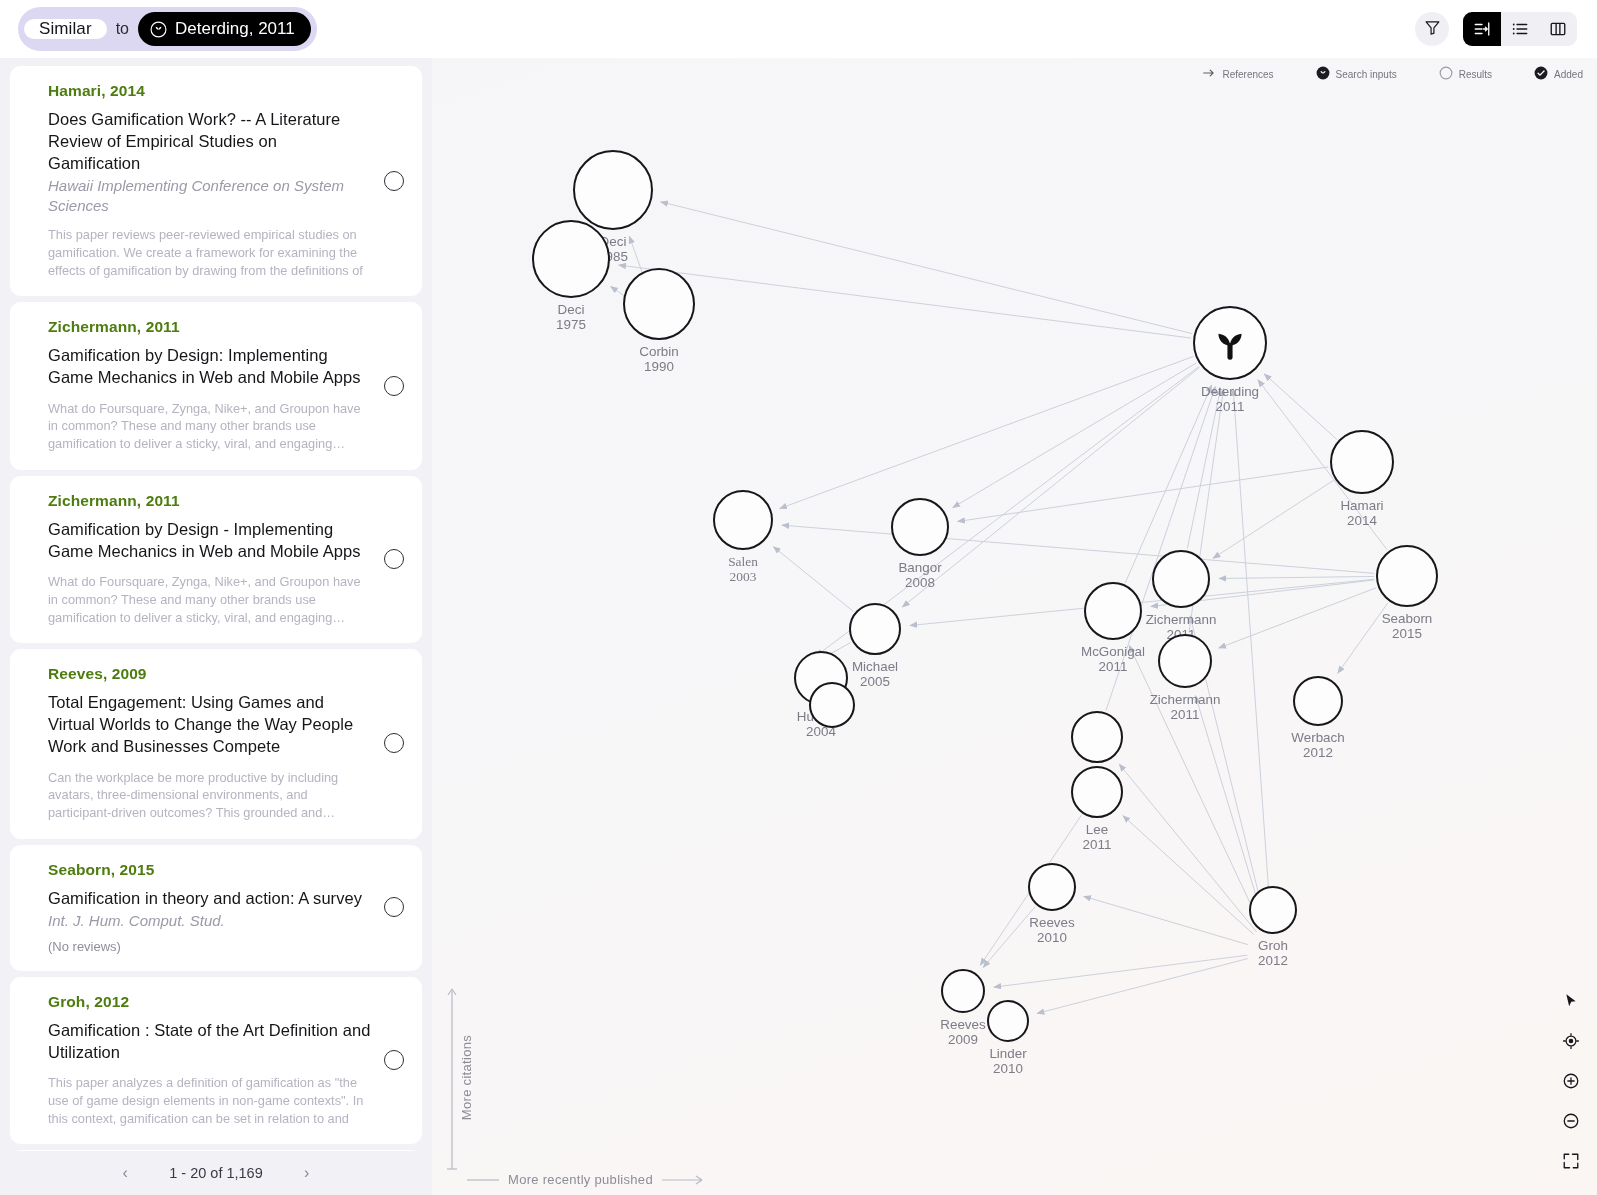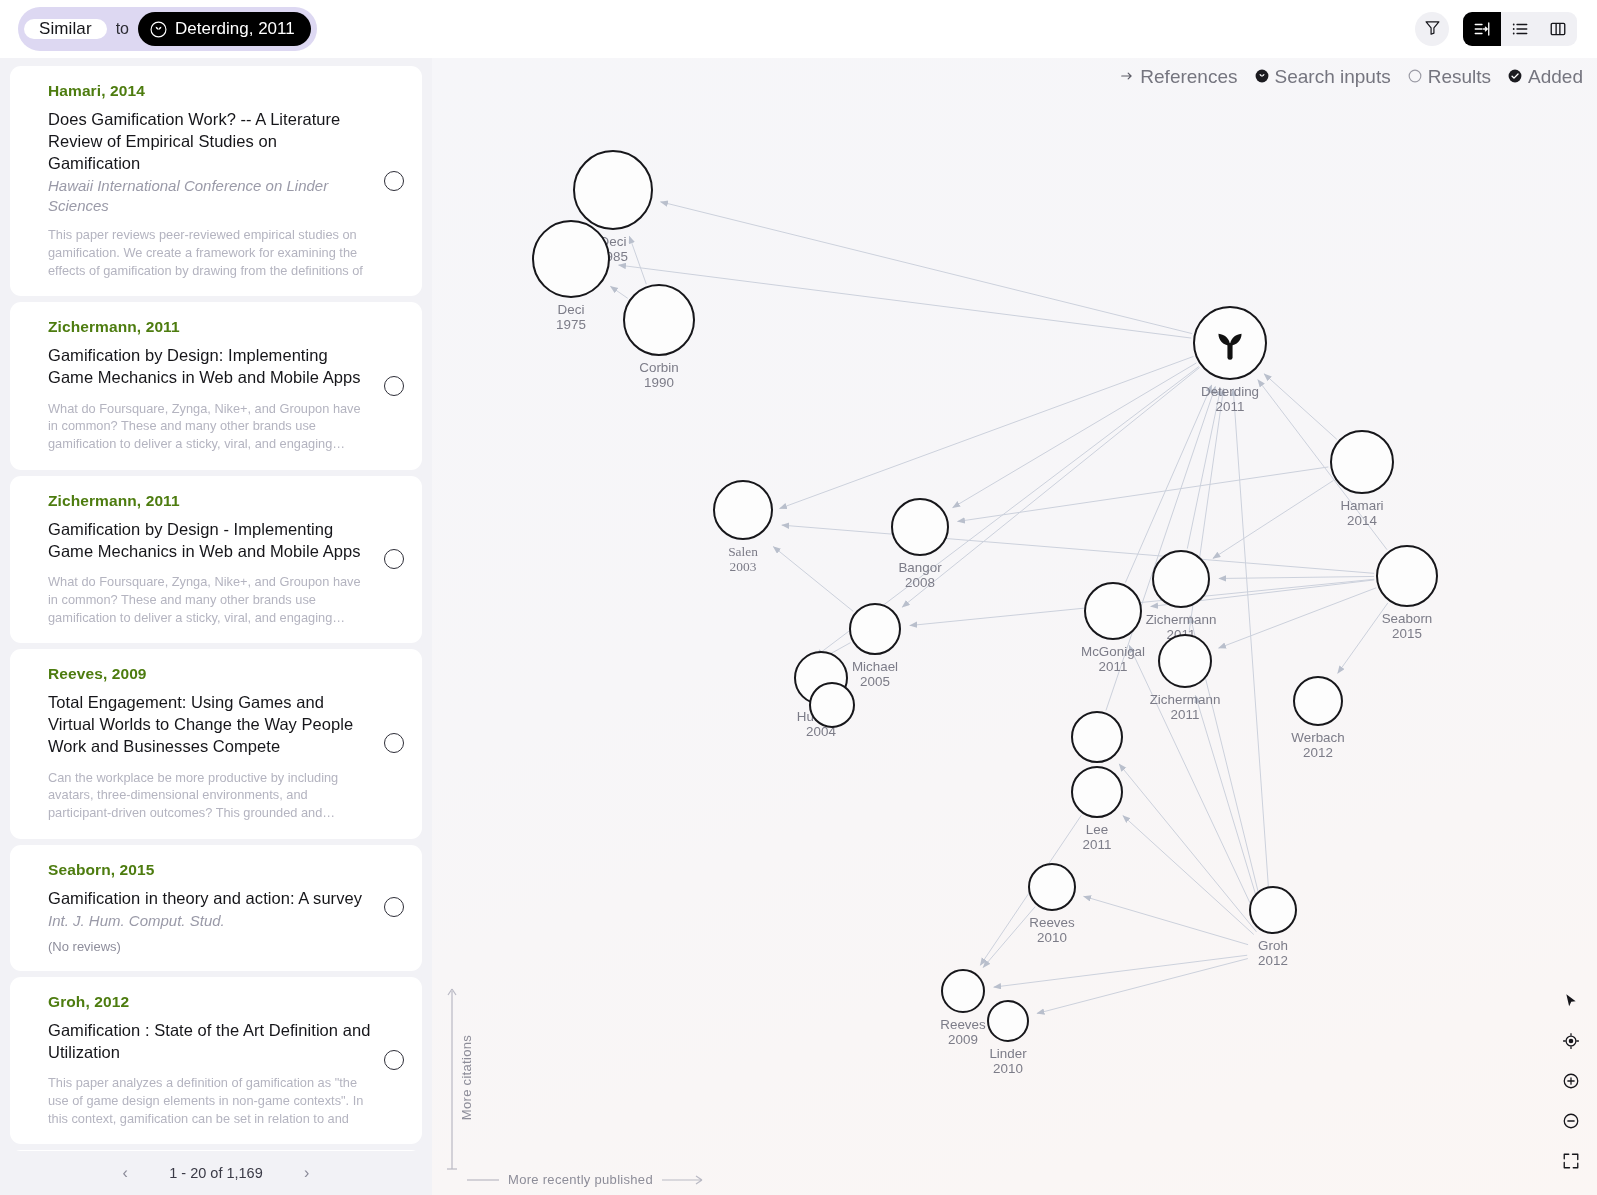--- a/index.html
+++ b/index.html
@@ -113,22 +113,22 @@
 
   
   .graph {
     position: absolute; top: 58px; left: 432px;
     width: 1165px; height: 1137px;
     background: linear-gradient(160deg,#f6f6f9 0%, #f7f6f8 45%, #fbf6f4 100%);
     overflow: hidden;
   }
   .legend {
     position: absolute; top: 8px; right: 14px;
-    display: flex; align-items: center; gap: 17px;
-    font-size: 19px; color: #75757f;
+    display: flex; align-items: center; gap: 42px;
+    font-size: 10px; color: #75757f;
     z-index: 10;
   }
   .legend-item { display: flex; align-items: center; gap: 6px; cursor: pointer; }
 
   .node { position: absolute; }
   .node-circle {
     border: 2.4px solid #17171b; border-radius: 50%;
     background: #fdfdfd;
     box-sizing: border-box;
     cursor: pointer;
@@ -221,21 +221,21 @@
       </div>
     </div>
   </div>
 
   <div class="sidebar">
     <div id="cards">
         <div class="card">
           <div class="card-body">
             <div class="card-author">Hamari, 2014</div>
             <div class="card-title">Does Gamification Work? -- A Literature Review of Empirical Studies on Gamification</div>
-            <div class="card-venue">Hawaii International Conference on Linder Sciences</div>
+            <div class="card-venue">Hawaii Implementing Conference on System Sciences</div>
             <div class="card-abstract">This paper reviews peer-reviewed empirical studies on gamification. We create a framework for examining the effects of gamification by drawing from the definitions of</div>
           </div>
           <div class="card-radio"></div>
         </div>
         <div class="card">
           <div class="card-body">
             <div class="card-author">Zichermann, 2011</div>
             <div class="card-title">Gamification by Design: Implementing Game Mechanics in Web and Mobile Apps</div>
             <div class="card-abstract">What do Foursquare, Zynga, Nike+, and Groupon have in common? These and many other brands use gamification to deliver a sticky, viral, and engaging experience to their</div>
           </div>
@@ -378,21 +378,21 @@
             <div>1985</div>
           </div>
         </div>
         <div class="node" style="left: 100px; top: 162px; width: 78px; height: 78px;">
           <div class="node-circle" style="width:100%;height:100%;"></div>
           <div class="node-label" style="top:82px;">
             <div>Deci</div>
             <div>1975</div>
           </div>
         </div>
-        <div class="node" style="left: 191px; top: 226px; width: 72px; height: 72px;">
+        <div class="node" style="left: 191px; top: 210px; width: 72px; height: 72px;">
           <div class="node-circle" style="width:100%;height:100%;"></div>
           <div class="node-label" style="top:76px;">
             <div>Corbin</div>
             <div>1990</div>
           </div>
         </div>
         <div class="node" style="left: 761px; top: 248px; width: 74px; height: 74px;">
           <div class="node-circle" style="width:100%;height:100%;"></div>
           <div class="node-seed"><svg viewBox="0 0 24 24" width="44" height="44">
               <path d="M12 21v-7.6c0-3.6-2.6-6.2-6.3-6.5 0 3.6 2.5 6.2 6.3 6.5z" fill="#111"></path>
@@ -404,21 +404,21 @@
             <div>2011</div>
           </div>
         </div>
         <div class="node" style="left: 898px; top: 372px; width: 64px; height: 64px;">
           <div class="node-circle" style="width:100%;height:100%;"></div>
           <div class="node-label" style="top:68px;">
             <div>Hamari</div>
             <div>2014</div>
           </div>
         </div>
-        <div class="node" style="left: 281px; top: 422px; width: 60px; height: 60px; font-family: Liberation Serif, serif;">
+        <div class="node" style="left: 281px; top: 432px; width: 60px; height: 60px; font-family: Liberation Serif, serif;">
           <div class="node-circle" style="width:100%;height:100%;"></div>
           <div class="node-label" style="top:64px;">
             <div>Salen</div>
             <div>2003</div>
           </div>
         </div>
         <div class="node" style="left: 459px; top: 440px; width: 58px; height: 58px;">
           <div class="node-circle" style="width:100%;height:100%;"></div>
           <div class="node-label" style="top:62px;">
             <div>Bangor</div>

